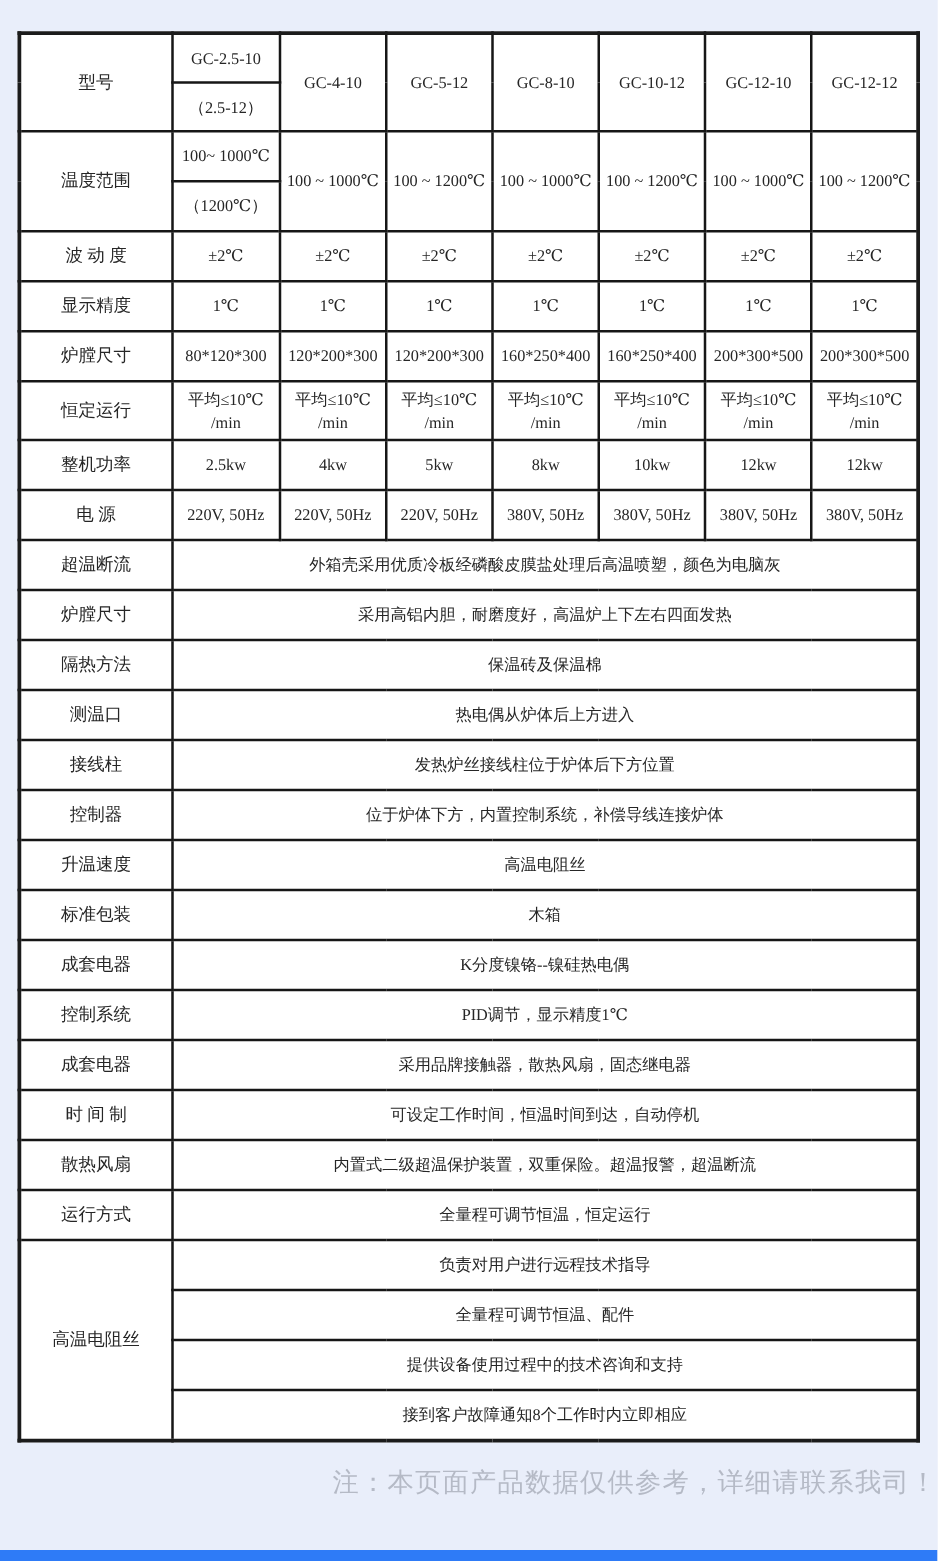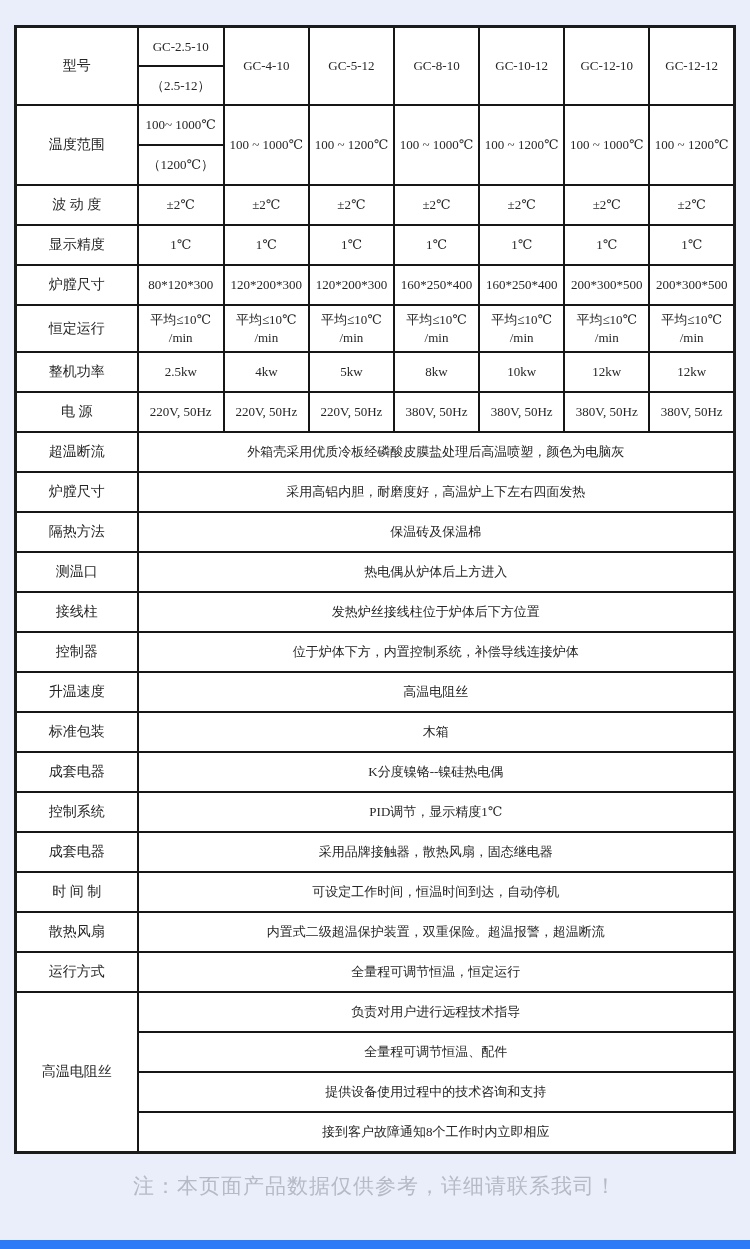--- a/index.html
+++ b/index.html
@@ -37,21 +37,21 @@
   tr.h-sub  > *{height:37px;}
   tr.h-sub2 > *{height:38px;}
   tr.h-std  > *{height:38px;}
   tr.h-tall > *{height:45px;}
   td.thin-top{border-top:1px solid #161616;}
 
   .note{
     position:absolute;
     left:0;right:0;
     top:1172px;
-    text-align:center;
+    text-align:right;
     font-size:21px;
     letter-spacing:1px;
     color:#b5bac6;
     font-family:Liberation Mono, monospace;
   }
   .accent-bar{
     position:absolute;
     left:0;bottom:0;
     width:100%;height:9px;
     background:#2e7bf7;

